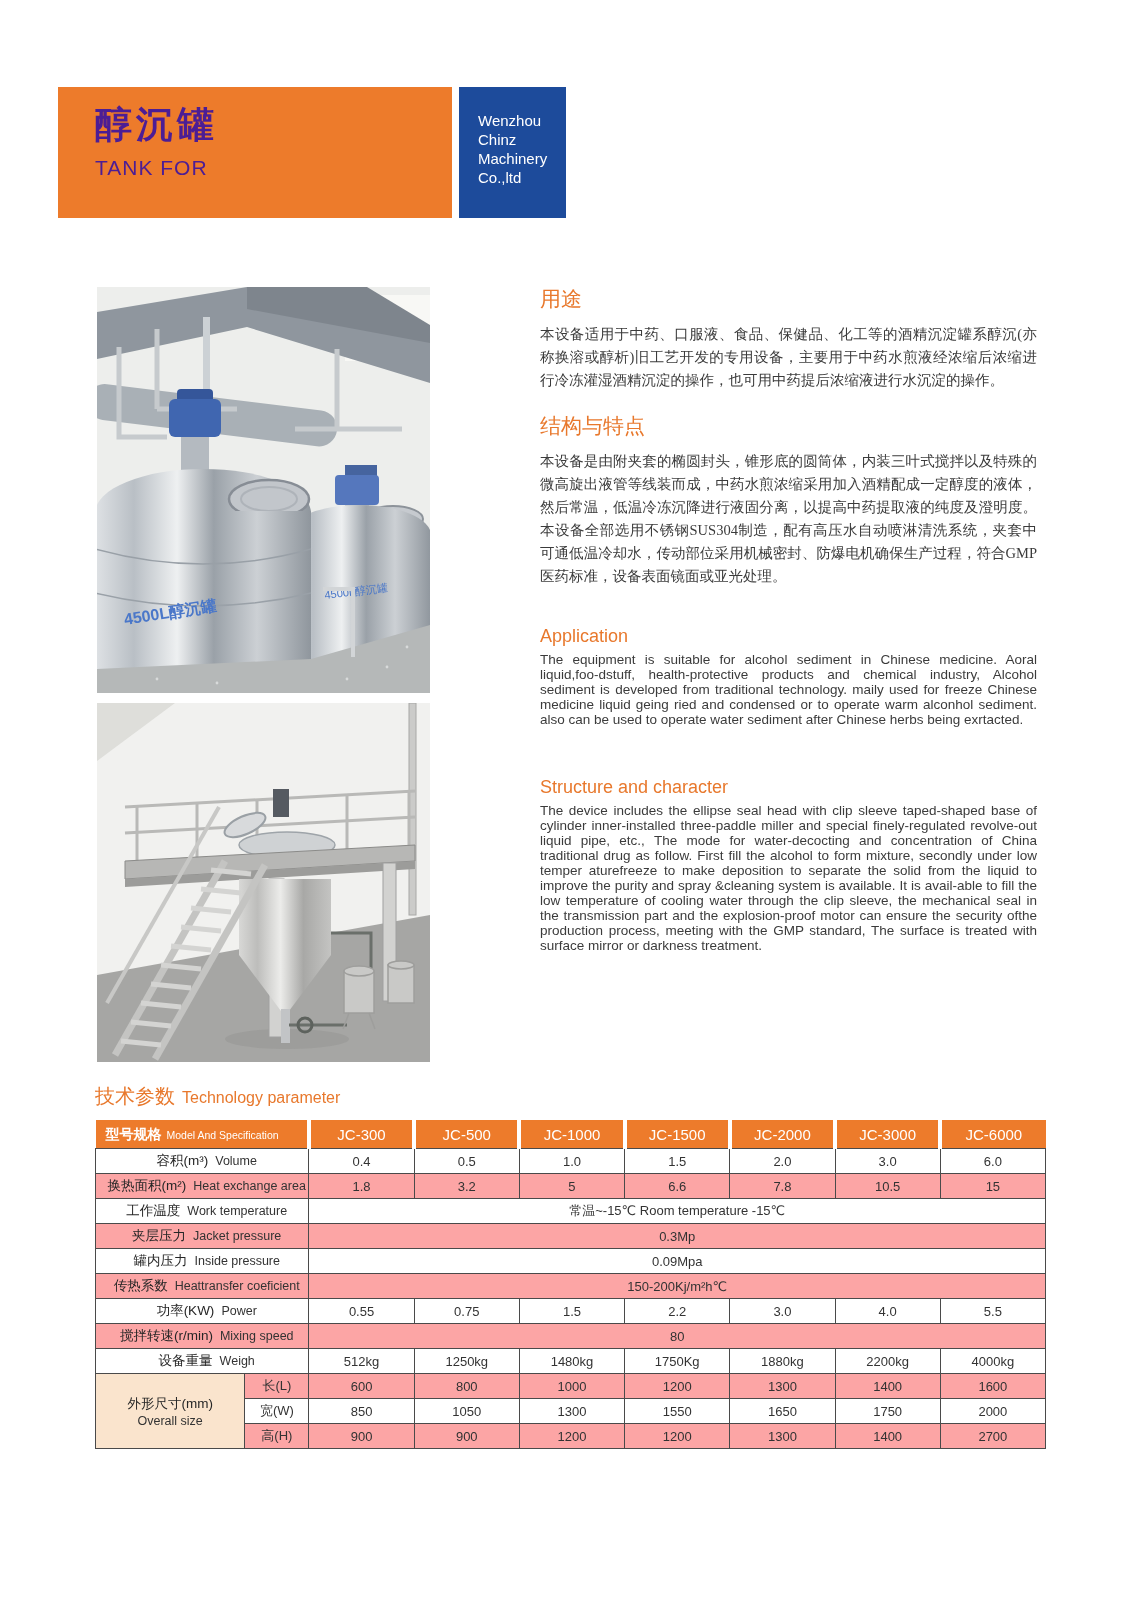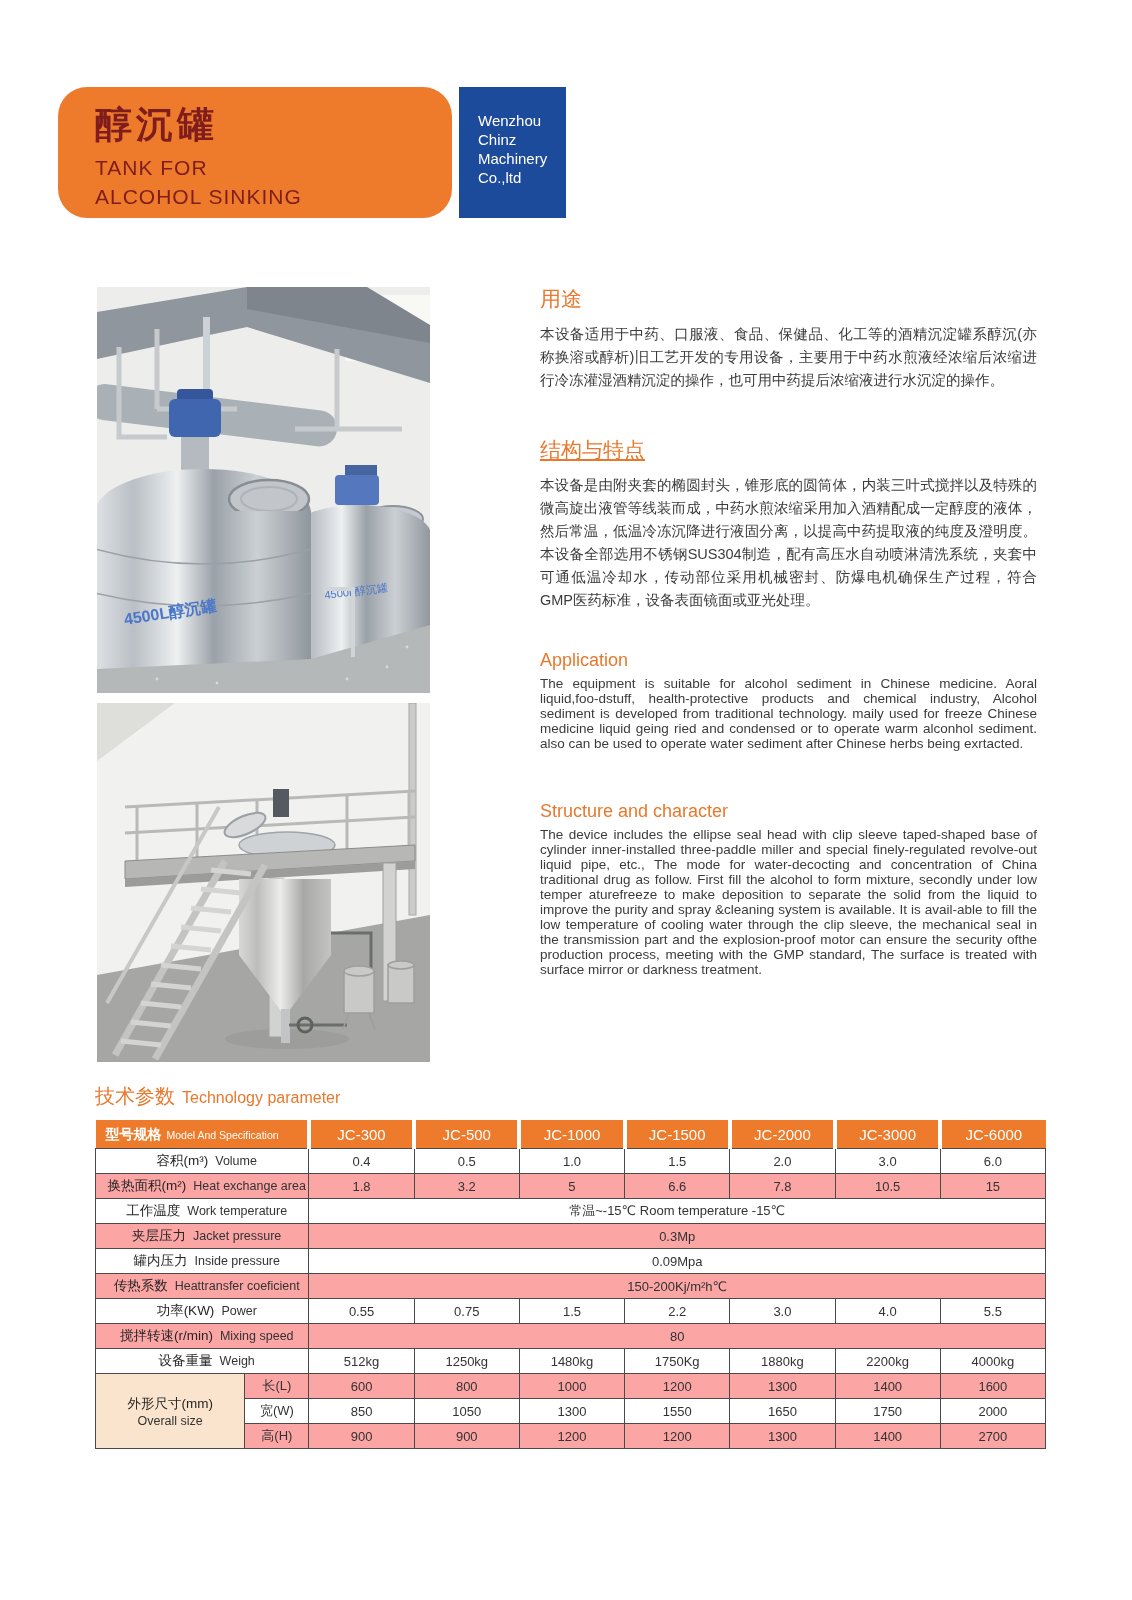--- a/index.html
+++ b/index.html
@@ -1,39 +1,39 @@
 <!DOCTYPE html>
 <html><head>
 <meta charset="utf-8">
 <style>
   html,body{margin:0;padding:0;background:#fff;}
   .page{position:relative;width:1132px;height:1600px;margin:0 auto;background:#ffffff;
         font-family:"Liberation Sans","DejaVu Sans",sans-serif;overflow:hidden;color:#3b3b3b;}
 
   
   .hdr-orange{position:absolute;left:58px;top:87px;width:394px;height:131px;background:#ed7b2b;
-              color:#7f1d1d;box-sizing:border-box;padding:13px 0 0 37px;border-radius:29px;}
+              color:#4c1d95;box-sizing:border-box;padding:13px 0 0 37px;}
   .hdr-orange h1{margin:0;font-size:37px;font-weight:bold;letter-spacing:4px;}
   .hdr-sub{margin-top:3px;font-size:21px;line-height:29px;letter-spacing:1px;}
   .hdr-blue{position:absolute;left:459px;top:87px;width:107px;height:131px;background:#1d4b9b;
             color:#fff;box-sizing:border-box;padding:24px 0 0 19px;font-size:15px;line-height:19px;}
 
   
   .photo{position:absolute;left:97px;background:#e9eae8;}
   #photo1{top:287px;width:333px;height:406px;}
   #photo2{top:703px;width:333px;height:359px;}
   .photo svg{display:block;}
 
   
   .col{position:absolute;left:540px;top:285px;width:497px;}
   .h-zh{color:#e8782c;font-size:21px;font-weight:normal;margin:0 0 10px 0;}
   .h-en{color:#e8782c;font-size:18px;font-weight:normal;margin:16px 0 5px 0;}
-  .p-zh{font-size:14.5px;line-height:23px;text-align:justify;margin:0;color:#3b3b3b;}
+  .p-zh{font-size:14.5px;line-height:23px;text-align:justify;margin:0;color:#3b3b3b;font-family:Liberation Serif, serif;}
   .p-en{font-size:13.5px;line-height:15px;text-align:justify;margin:0;color:#3b3b3b;}
-  .mt-a{margin-top:44px;text-decoration:underline;}
+  .mt-a{margin-top:20px;}
   .mt-b{margin-top:38px;}
   .mt-c{margin-top:50px;}
 
   
   .tech-h{position:absolute;left:95px;top:1083px;color:#e8782c;}
   .tech-h .tz{font-size:20px;}
   .tech-h .te{font-size:16px;margin-left:7px;}
 
   table.tech{position:absolute;left:95px;top:1120px;width:951px;border-collapse:collapse;
              table-layout:fixed;color:#333;}
@@ -63,21 +63,20 @@
 </style>
 </head>
 <body>
 
 <div class="page">
 
   <div class="hdr-orange">
     <h1>醇沉罐</h1>
     <div class="hdr-sub">
       <div>TANK FOR</div>
-      <div>ALCOHOL SINKING</div>
     </div>
   </div>
   <div class="hdr-blue">
     <div>Wenzhou</div>
     <div>Chinz</div>
     <div>Machinery</div>
     <div>Co.,ltd</div>
   </div>
 
   <figure class="photo" id="photo1" style="margin:0;">

